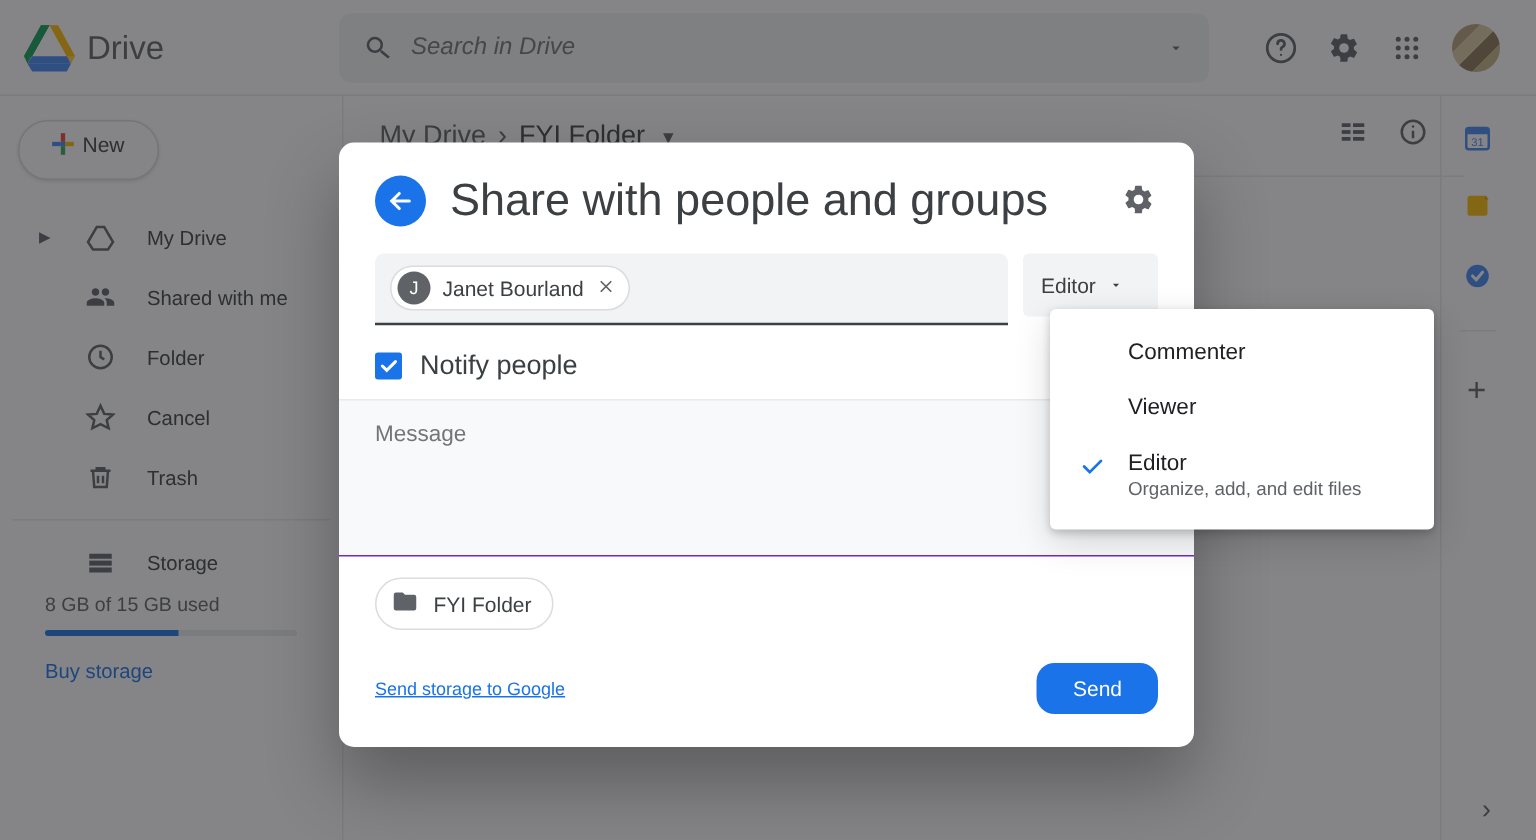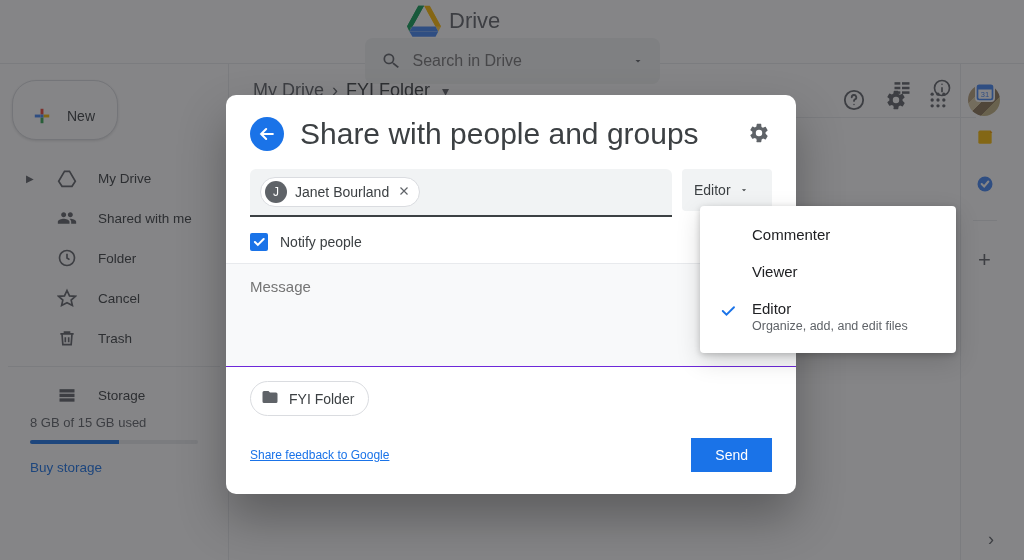--- a/index.html
+++ b/index.html
@@ -1,34 +1,34 @@
 <!DOCTYPE html>
 <html><head>
 <meta charset="utf-8">
 <style>
   * { box-sizing: border-box; margin: 0; padding: 0; font-family: Arial, sans-serif; }
   body { width: 1024px; height: 560px; overflow: hidden; background: #fff; position: relative; }
 
   
-  .header { height: 64px; display: flex; align-items: center; padding: 4px 16px; border-bottom: 1px solid #e8eaed; flex-direction: column; }
+  .header { height: 64px; display: flex; align-items: center; padding: 17px 16px; border-bottom: 1px solid #e8eaed; }
   .brand { display: flex; align-items: center; gap: 8px; width: 210px; }
   .brand-name { font-size: 22px; color: #5f6368; }
   .search-wrap { flex: 1; max-width: 580px; }
   .search { background: #f1f3f4; border-radius: 8px; height: 46px; display: flex; align-items: center; padding: 0 16px; gap: 12px; }
-  .search input { border: none; background: transparent; flex: 1; font-size: 16px; color: #4c1d95; outline: none; }
+  .search input { border: none; background: transparent; flex: 1; font-size: 16px; color: #4c1d95; outline: none; font-style: italic; }
   .search .caret { margin-left: auto; }
   .header-right { margin-left: auto; display: flex; align-items: center; gap: 18px; padding-right: 8px; }
   .header-icon { width: 24px; height: 24px; display: flex; align-items: center; justify-content: center; color: #5f6368; cursor: pointer; }
   .avatar { width: 32px; height: 32px; border-radius: 50%; background:
     linear-gradient(135deg, #b7a07a 0 30%, #d9c9a3 30% 50%, #8b7355 50% 70%, #c2b280 70% 100%);
   }
 
   
   .sidebar { position: absolute; top: 64px; left: 0; width: 228px; height: 496px; padding: 12px 8px 0 8px; }
-  .new-btn { display: inline-flex; align-items: center; gap: 12px; padding: 22px 22px 10px 16px; border: 1px solid #dadce0; border-radius: 24px; box-shadow: 0 1px 2px rgba(0,0,0,.08), 0 1px 3px 1px rgba(0,0,0,.04); margin: 4px 0 18px 4px; cursor: pointer; font-size: 14px; color: #3c4043; background: #fff;}
+  .new-btn { display: inline-flex; align-items: center; padding: 2px 22px 10px 16px; border: 1px solid #dadce0; border-radius: 24px; box-shadow: 0 1px 2px rgba(0,0,0,.08), 0 1px 3px 1px rgba(0,0,0,.04); margin: 4px 0 18px 4px; cursor: pointer; font-size: 14px; color: #3c4043; background: #fff;}
   .nav-item { display: flex; align-items: center; gap: 20px; height: 40px; padding: 0 8px 0 18px; border-radius: 0 20px 20px 0; font-size: 13.5px; color: #3c4043; cursor: pointer; }
   .nav-item .arrow { width: 10px; font-size: 10px; color: #5f6368; }
   .nav-item .nav-icon { width: 22px; display:flex; align-items:center; justify-content:center; color:#5f6368;}
   .sep { height: 1px; background: #e8eaed; margin: 8px 0; }
   .storage-row { padding: 0 22px; font-size: 13px; color: #5f6368; }
   .storage-bar { height: 4px; background: #e8eaed; border-radius: 2px; margin: 10px 0 16px; overflow: hidden; }
   .storage-bar > div { height: 100%; background: #1a73e8; width: 53%; }
   .buy-link { color: #1a73e8; font-size: 13.5px; }
 
   
@@ -56,34 +56,34 @@
   .dlg-title { font-size: 30px; color: #3c4043; }
   .dlg-gear { margin-left: auto; color:#5f6368; cursor:pointer; width:24px; height:24px; }
 
   .people-row { display:flex; gap:10px; padding: 4px 24px 0; align-items:flex-start;}
   .chip-box { flex:1; background:#f1f3f4; border-radius:6px 6px 0 0; border-bottom:2px solid #3c4043; padding:8px 10px; min-height:42px; display:flex; align-items:center;}
   .chip { display:inline-flex; align-items:center; gap:8px; background:#fff; border:1px solid #dadce0; border-radius:16px; padding:3px 8px 3px 4px; font-size:14px; color:#3c4043;}
   .chip-avatar { width:22px; height:22px; border-radius:50%; background:#5f6368; color:#fff; font-size:12px; display:flex; align-items:center; justify-content:center;}
   .chip-x { cursor:pointer; color:#5f6368;}
   .role-btn { height:42px; min-width:90px; background:#f1f3f4; border:none; border-radius:4px; padding:0 12px; display:flex; align-items:center; gap:8px; color:#3c4043; font-size:14px; cursor:pointer;}
 
-  .notify-row { display:flex; align-items:center; gap:12px; padding: 16px 24px 12px; font-size:14px; color:#3c4043;}
+  .notify-row { display:flex; align-items:center; gap:12px; padding: 16px 24px 12px; font-size:18px; color:#3c4043;}
   .checkbox { width:18px; height:18px; background:#1a73e8; border-radius:2px; display:flex; align-items:center; justify-content:center; cursor:pointer;}
   .msg-box { margin:0 0 0 0; background:#f8f9fa; border-top:1px solid #e8eaed; border-bottom:1px solid #6d28d9; padding:14px 24px; min-height:94px;}
   .msg-box textarea { width:100%; border:none; background:transparent; resize:none; font-size:15px; color:#5f6368; outline:none; font-family:inherit; height:70px;}
 
   .folder-chip-row { padding: 14px 24px 4px;}
   .folder-chip { display:inline-flex; align-items:center; gap:10px; border:1px solid #dadce0; border-radius:18px; padding:6px 14px 6px 10px; font-size:14px; color:#3c4043;}
   .folder-icon { color:#5f6368; }
 
   .dlg-foot { display:flex; align-items:center; padding: 18px 24px 14px;}
   .feedback { font-size:12px; color:#1a73e8; text-decoration:underline; cursor:pointer;}
   .actions { margin-left:auto; display:flex; gap:8px; align-items:center;}
   .btn-text { background:none; border:none; padding:8px 18px; font-size:14px; color:#3c4043; cursor:pointer; border-radius:4px;}
-  .btn-primary { background:#1a73e8; color:#fff; border:none; padding:9px 24px; font-size:14px; border-radius:0; cursor:pointer;}
+  .btn-primary { background:#1a73e8; color:#fff; border:none; padding:9px 24px; font-size:14px; border-radius:12px; cursor:pointer;}
 
   
   .menu { position:absolute; left:700px; top:206px; width:256px; background:#fff; border-radius:4px; box-shadow:0 2px 6px rgba(0,0,0,.2), 0 8px 24px rgba(0,0,0,.15); padding:10px 0;}
   .menu-item { display:flex; align-items:flex-start; gap:14px; padding:10px 18px; cursor:pointer; }
   .menu-check { width:20px; display:flex; justify-content:center; padding-top:2px;}
   .menu-label { font-size:15px; color:#202124; }
   .menu-desc { font-size:12.5px; color:#5f6368; margin-top:2px;}
 </style>
 </head>
 <body>
@@ -334,21 +334,21 @@
       <span class="folder-icon">
         <svg width="18" height="18" viewBox="0 0 24 24" fill="#5f6368">
             <path d="M10 4H4a2 2 0 0 0-2 2v12a2 2 0 0 0 2 2h16a2 2 0 0 0 2-2V8a2 2 0 0 0-2-2h-8l-2-2z"></path>
           </svg>
       </span>
       <span>FYI Folder</span>
     </div>
   </div>
 
   <div class="dlg-foot">
-    <span class="feedback">Share feedback to Google</span>
+    <span class="feedback">Send storage to Google</span>
     <div class="actions">
       <button class="btn-primary">Send</button>
     </div>
   </div>
 </div>
 
 <div class="menu">
   <div class="menu-item">
     <div class="menu-check"></div>
     <div>

